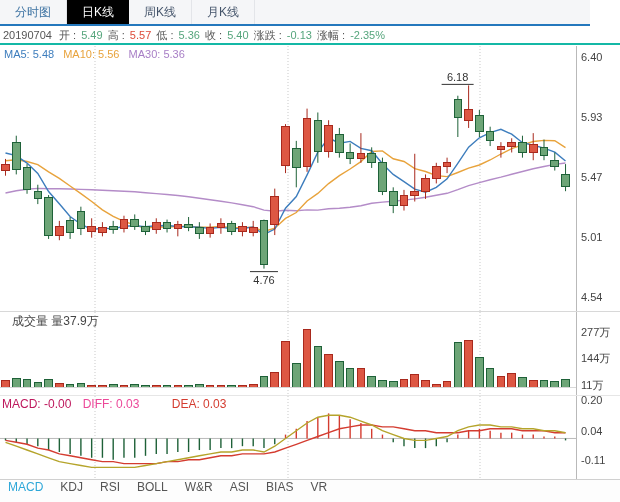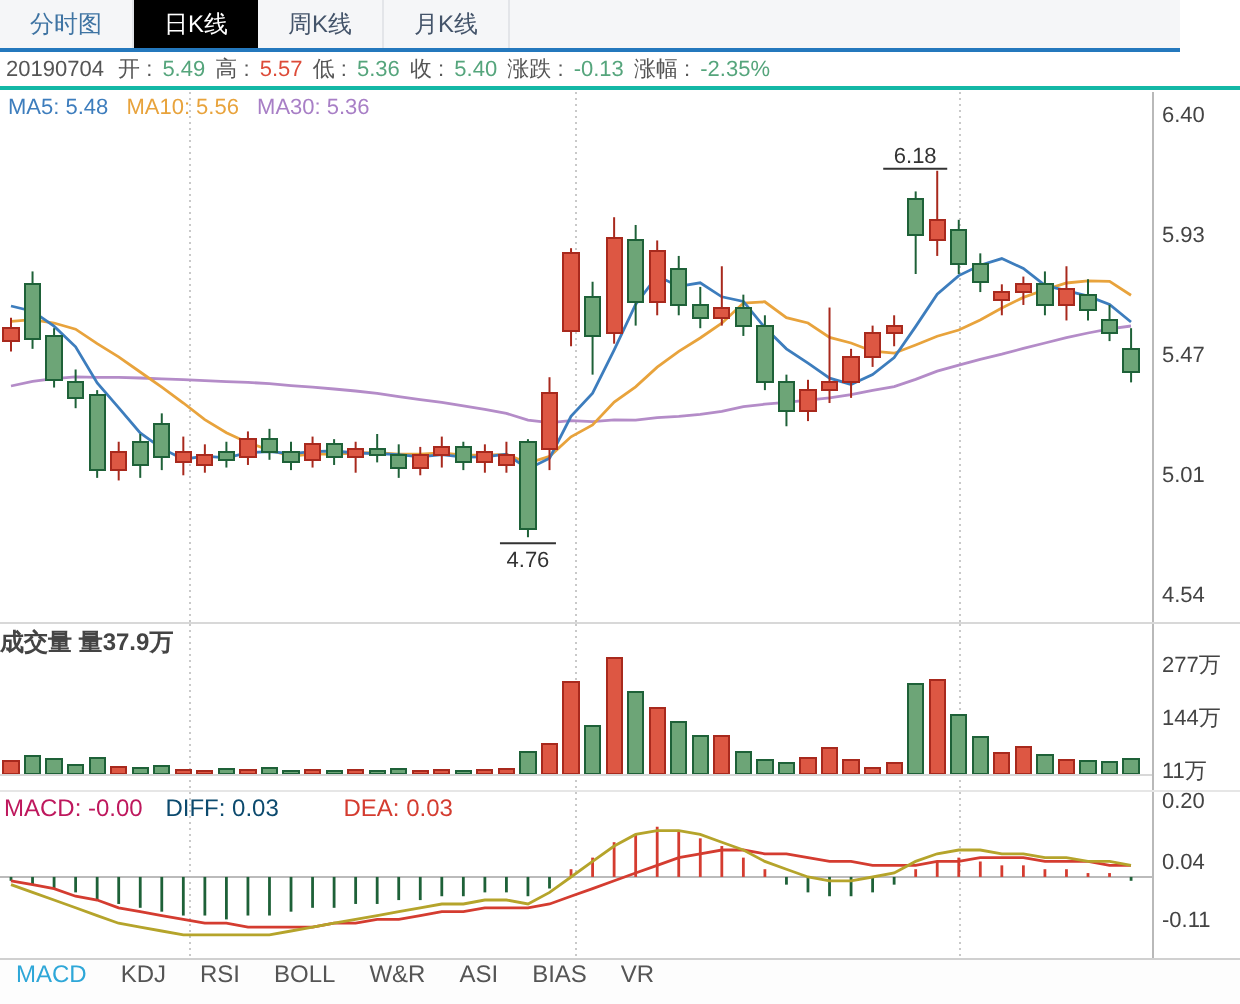--- a/index.html
+++ b/index.html
@@ -18,24 +18,24 @@
   .infobar span{margin-right:2px;}
   
   .pane{position:absolute;left:0;width:620px;background:#fff;}
   #price-pane{top:46px;height:265px;}
   #vol-pane{top:311px;height:84px;border-top:1px solid #d8d8d8;box-sizing:border-box;}
   #macd-pane{top:395px;height:84px;border-top:1px solid #e6e6e6;box-sizing:border-box;}
   .pane svg{display:block;}
   .ma-row{position:absolute;top:2px;left:4px;font-size:11px;white-space:nowrap;z-index:3;}
   .ma-row span{margin-right:6px;}
   .ma5{color:#3d7dbd;} .ma10{color:#e8a33c;text-align:center;} .ma30{color:#a87fc6;}
-  .pane-header{position:absolute;top:1px;left:0px;font-size:12px;color:#444;white-space:nowrap;z-index:3;font-weight:bold;}
+  .pane-header{position:absolute;top:1px;left:12px;font-size:12px;color:#444;white-space:nowrap;z-index:3;}
   .macd-header{position:absolute;top:1px;left:2px;font-size:12px;white-space:nowrap;z-index:3;}
   .macd-header .m-macd{color:#be185d;margin-right:8px;}
-  .macd-header .m-diff{color:#0c4a6e;margin-right:8px;}
+  .macd-header .m-diff{color:#ec4899;margin-right:8px;}
   .macd-header .m-dea{color:#d43c30;padding-left:21px;}
   
   .bottombar{position:absolute;top:479px;left:0;width:620px;height:23px;border-top:1px solid #d0d0d0;background:#fdfdfd;display:flex;padding-left:8px;box-sizing:border-box;}
   .btab{font-size:12px;color:#555;margin-right:17px;cursor:default;}
   .btab.active{color:#2ea7d8;}
 </style>
 </head>
 <body>
 
 <div class="tabbar">

